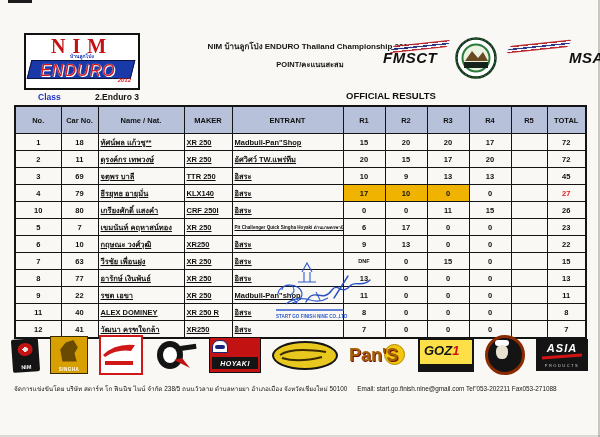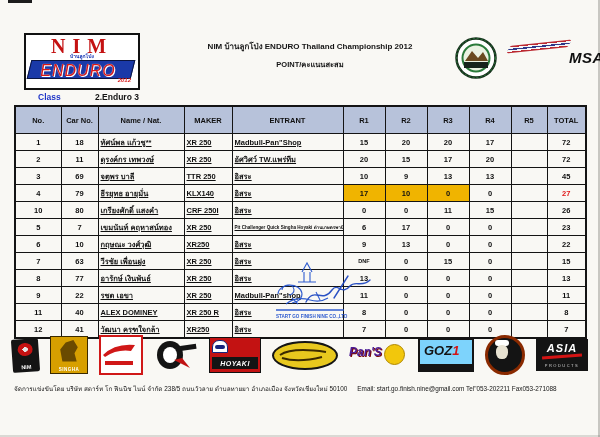--- a/index.html
+++ b/index.html
@@ -69,22 +69,22 @@
   .sp-honda{width:40px;height:36px;background:#fff;border:2px solid #d01818;}
   .sp-quick{width:44px;height:34px;}
   .sp-hoyaki{width:50px;height:34px;background:#c31212;border:1px solid #111;}
   .sp-hoyaki .helm{position:absolute;left:2px;top:2px;width:14px;height:11px;background:#fff;border-radius:7px 7px 0 0;border:1px solid #16247d;}
   .sp-hoyaki .helm i{position:absolute;left:2px;top:4px;width:10px;height:4px;background:#16247d;border-radius:2px;}
   .sp-hoyaki .bar{position:absolute;left:2px;bottom:3px;right:2px;height:12px;background:#141414;}
   .sp-hoyaki .t{position:absolute;left:0;right:0;bottom:5px;text-align:center;color:#fff;font-size:7px;font-weight:bold;font-style:italic;letter-spacing:.5px;}
   .sp-oval{width:62px;height:25px;background:#e8c81e;border:2px solid #141414;border-radius:50%;}
   .sp-pans{width:58px;height:30px;}
   .sp-pans .disc{position:absolute;right:2px;top:4px;width:19px;height:19px;background:#f2c70c;border-radius:50%;border:1px solid #b08800;}
-  .sp-pans .t{position:absolute;left:0;top:5px;font-size:12px;font-weight:bold;font-style:italic;color:#4c1d95;text-shadow:1px 1px 0 #7a0a0a;}
-  .sp-gozi{width:52px;height:30px;background:#7dd3fc;border:2px solid #141414;}
+  .sp-pans .t{position:absolute;left:0;top:5px;font-size:18px;font-weight:bold;color:#a16207;text-shadow:1px 1px 0 #7a0a0a;}
+  .sp-gozi{width:52px;height:30px;background:#fde047;border:2px solid #141414;}
   .sp-gozi .t{position:absolute;left:4px;top:3px;font-size:13px;font-weight:bold;font-style:italic;color:#141414;}
   .sp-gozi .t em{color:#d41414;font-style:italic;}
   .sp-gozi .bar{position:absolute;left:0;right:0;bottom:0;height:6px;background:#141414;}
   .sp-face{width:34px;height:34px;border-radius:50%;background:#141414;border:3px solid #8a2a00;}
   .sp-face .f{position:absolute;left:8px;top:7px;width:12px;height:14px;background:#e8e2d2;border-radius:45%;}
   .sp-face .h{position:absolute;left:7px;top:2px;width:14px;height:6px;background:#fff;border-radius:3px;}
   .sp-asia{width:52px;height:32px;background:#141414;text-align:center;}
   .sp-asia .t1{position:absolute;left:0;right:0;top:3px;color:#fff;font-size:11px;font-weight:bold;font-style:italic;letter-spacing:1px;}
   .sp-asia .sw{position:absolute;left:6px;top:16px;width:40px;height:3px;background:#d41414;transform:rotate(-4deg);}
   .sp-asia .t2{position:absolute;left:0;right:0;bottom:3px;color:#cfcfcf;font-size:4px;letter-spacing:1.5px;}
@@ -105,34 +105,39 @@
     <div class="nim-word">NIM</div>
     <div class="nim-thai">บ้านลูกโป่ง</div>
     <div class="enduro-banner"></div>
     <div class="enduro-word" style="top:27px;">ENDURO</div>
     <div class="nim-year">2012</div>
   </div>
 
   <div class="abs title1">NIM บ้านลูกโป่ง ENDURO Thailand Championship  2012</div>
   <div class="abs title2">POINT/คะแนนสะสม</div>
 
+  <div class="abs fmsct-wrap">
+    <div class="flagbar" style="left:8px;top:1px;width:58px;"></div>
+    <div class="fedtext" style="left:0;top:7px;">FMSCT</div>
+  </div>
   <svg class="abs" style="left:455px;top:37px;" width="42" height="42" viewBox="0 0 42 42">
     <circle cx="21" cy="21" r="19.5" fill="#fff" stroke="#16301c" stroke-width="2.5"></circle>
     <circle cx="21" cy="21" r="13.5" fill="#eaf2e2" stroke="#2a7a3a" stroke-width="2"></circle>
     <path d="M10 24 L17 14 L23 21 L28 15 L33 24 Z" fill="#6a4a20"></path>
     <rect x="9" y="25" width="24" height="6" fill="#16241c"></rect>
     <circle cx="21" cy="21" r="19.5" fill="none" stroke="#2a7a3a" stroke-width="1" stroke-dasharray="2 2"></circle>
   </svg>
   <div class="abs msat-wrap">
     <div class="flagbar" style="left:4px;top:1px;width:62px;"></div>
     <div class="fedtext" style="left:24px;top:7px;margin-left:41px;">MSAT</div>
   </div>
 
   <div class="abs class-label">Class</div>
   <div class="abs class-value">2.Enduro 3</div>
+  <div class="abs official">OFFICIAL RESULTS</div>
 
   <div class="abs tbl-wrap">
     <table>
       <colgroup>
         <col style="width:46px">
           <col style="width:37px">
           <col style="width:86px">
           <col style="width:48px">
         <col style="width:111px">
           <col style="width:42px">

